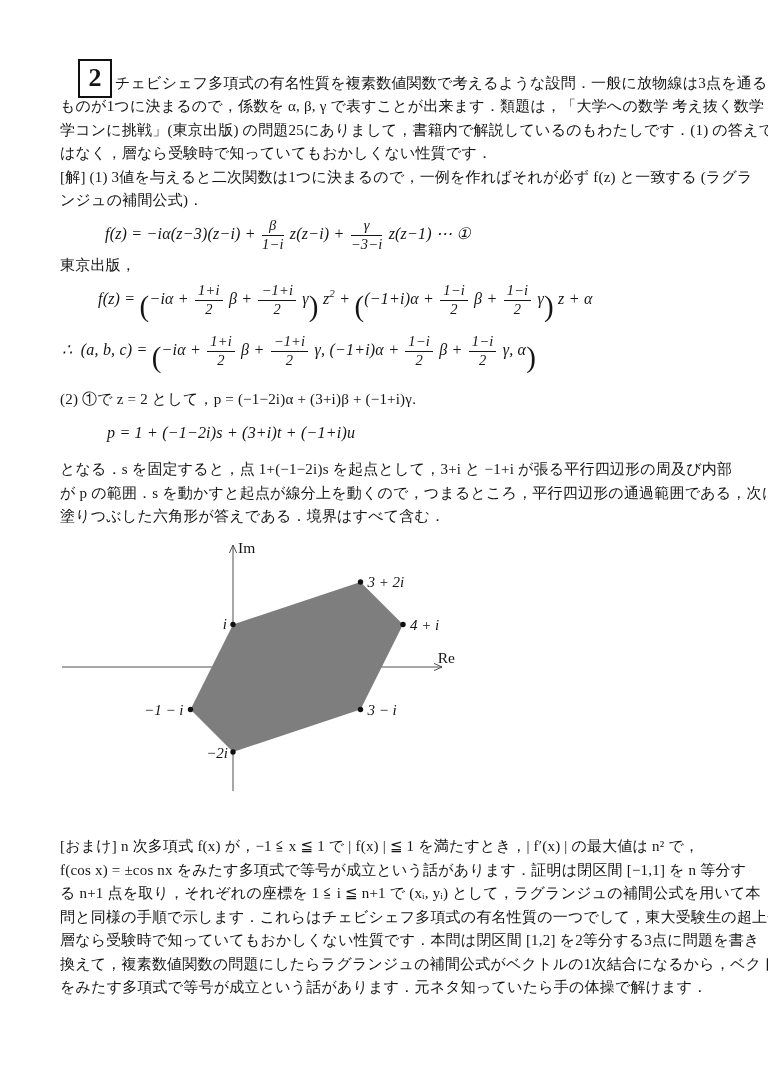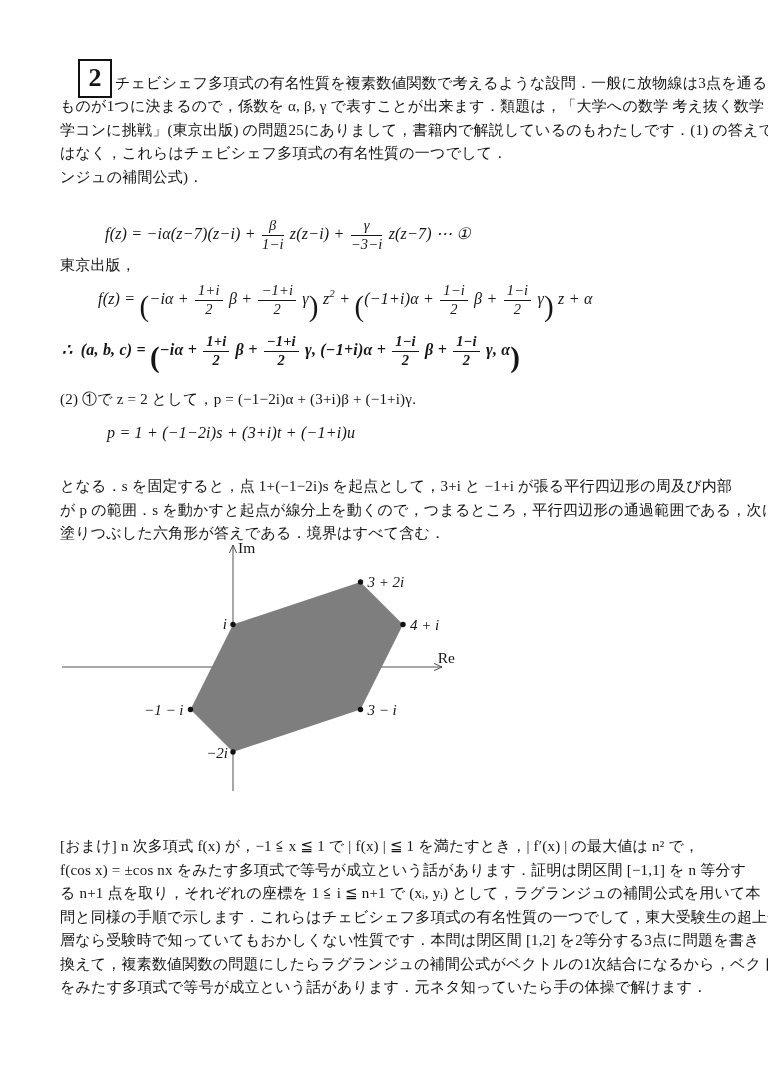--- a/index.html
+++ b/index.html
@@ -11,65 +11,66 @@
   }
   .sec{position:absolute;left:60px;width:660px;}
   .line{height:23.5px;line-height:23.5px;font-size:15px;white-space:pre;letter-spacing:.2px;}
   #intro .line:first-child{text-indent:55px;}
   .box2{
     position:absolute;left:78px;top:59px;width:30px;height:35px;
     border:2px solid #111;text-align:center;line-height:34px;
     font-size:26px;font-weight:bold;
   }
   .eq{position:absolute;white-space:pre;font-style:italic;font-size:16px;letter-spacing:.2px;}
-  .eq.bold{font-weight:bold;}
+  .eq.bold{font-weight:normal;}
   .frac{display:inline-block;vertical-align:-0.72em;text-align:center;margin:0 2px;font-size:14.5px;line-height:1.1;font-style:italic;}
   .frac .num{display:block;border-bottom:1px solid #151515;padding:0 3px 1px;}
   .frac .den{display:block;padding-top:1px;}
   .bp{font-size:29px;font-style:normal;vertical-align:-0.42em;line-height:1;}
   .eq sup{font-size:11px;font-style:italic;}
   svg text{font-family:"Liberation Serif","DejaVu Serif",serif;}
 </style>
 </head>
 <body>
 
 <div class="page">
 
   <div class="box2">
     <span>2</span>
   </div>
 
   <div class="sec" id="intro" style="top:71.5px">
       <div class="line">チェビシェフ多項式の有名性質を複素数値関数で考えるような設問．一般に放物線は3点を通る</div>
       <div class="line">ものが1つに決まるので，係数を α, β, γ で表すことが出来ます．類題は，「大学への数学 考え抜く数学</div>
       <div class="line">学コンに挑戦」(東京出版) の問題25にありまして，書籍内で解説しているのもわたしです．(1) の答えで</div>
-      <div class="line">はなく，これらはチェビシェフ多項式の有名性質の一つでして．</div>
+      <div class="line">はなく，層なら受験時で知っていてもおかしくない性質です．</div>
     </div>
 
   <div class="sec" style="top:165.5px">
+      <div class="line">[解] (1) 3値を与えると二次関数は1つに決まるので，一例を作ればそれが必ず f(z) と一致する (ラグラ</div>
       <div class="line">ンジュの補間公式)．</div>
     </div>
 
-  <div class="eq" style="left:105px;top:218px"><span>f(z) = −iα(z−7)(z−i) + </span><span class="frac"><span class="num">β</span><span class="den">1−i</span></span><span> z(z−i) + </span><span class="frac"><span class="num">γ</span><span class="den">−3−i</span></span><span> z(z−7) ⋯ ①</span></div>
+  <div class="eq" style="left:105px;top:218px"><span>f(z) = −iα(z−3)(z−i) + </span><span class="frac"><span class="num">β</span><span class="den">1−i</span></span><span> z(z−i) + </span><span class="frac"><span class="num">γ</span><span class="den">−3−i</span></span><span> z(z−1) ⋯ ①</span></div>
 
   <div class="sec" style="top:253.5px">
     <div class="line">東京出版，</div>
   </div>
 
   <div class="eq" style="left:98px;top:283px"><span>f(z) = </span><span class="bp">(</span><span>−iα + </span><span class="frac"><span class="num">1+i</span><span class="den">2</span></span><span> β + </span><span class="frac"><span class="num">−1+i</span><span class="den">2</span></span><span> γ</span><span class="bp">)</span><span> z</span><sup>2</sup><span> + </span><span class="bp">(</span><span>(−1+i)α + </span><span class="frac"><span class="num">1−i</span><span class="den">2</span></span><span> β + </span><span class="frac"><span class="num">1−i</span><span class="den">2</span></span><span> γ</span><span class="bp">)</span><span> z + α</span></div>
 
   <div class="eq bold" style="left:62px;top:334px"><span>∴  (a, b, c) = </span><span class="bp">(</span><span>−iα + </span><span class="frac"><span class="num">1+i</span><span class="den">2</span></span><span> β + </span><span class="frac"><span class="num">−1+i</span><span class="den">2</span></span><span> γ, (−1+i)α + </span><span class="frac"><span class="num">1−i</span><span class="den">2</span></span><span> β + </span><span class="frac"><span class="num">1−i</span><span class="den">2</span></span><span> γ, α</span><span class="bp">)</span></div>
 
   <div class="sec" style="top:388px">
       <div class="line">(2) ①で z = 2 として，p = (−1−2i)α + (3+i)β + (−1+i)γ.</div>
     </div>
 
   <div class="eq" style="left:107px;top:423.5px"><span>p = 1 + (−1−2i)s + (3+i)t + (−1+i)u</span></div>
 
-  <div class="sec" style="top:475px">
+  <div class="sec" style="top:458px">
       <div class="line">となる．s を固定すると，点 1+(−1−2i)s を起点として，3+i と −1+i が張る平行四辺形の周及び内部</div>
       <div class="line">が p の範囲．s を動かすと起点が線分上を動くので，つまるところ，平行四辺形の通過範囲である，次に</div>
       <div class="line">塗りつぶした六角形が答えである．境界はすべて含む．</div>
     </div>
 
   <svg id="diagram" width="660" height="260" viewBox="0 0 660 260" style="position:absolute;left:60px;top:539px">
       <line x1="2" y1="128" x2="382" y2="128" stroke="#3a3a3a" stroke-width="0.9"></line>
       <path d="M 374 124.4 L 382 128 L 374 131.6" fill="none" stroke="#3a3a3a" stroke-width="0.9"></path>
       <line x1="173" y1="6" x2="173" y2="252" stroke="#3a3a3a" stroke-width="0.9"></line>
       <path d="M 169.4 14 L 173 6 L 176.6 14" fill="none" stroke="#3a3a3a" stroke-width="0.9"></path>

